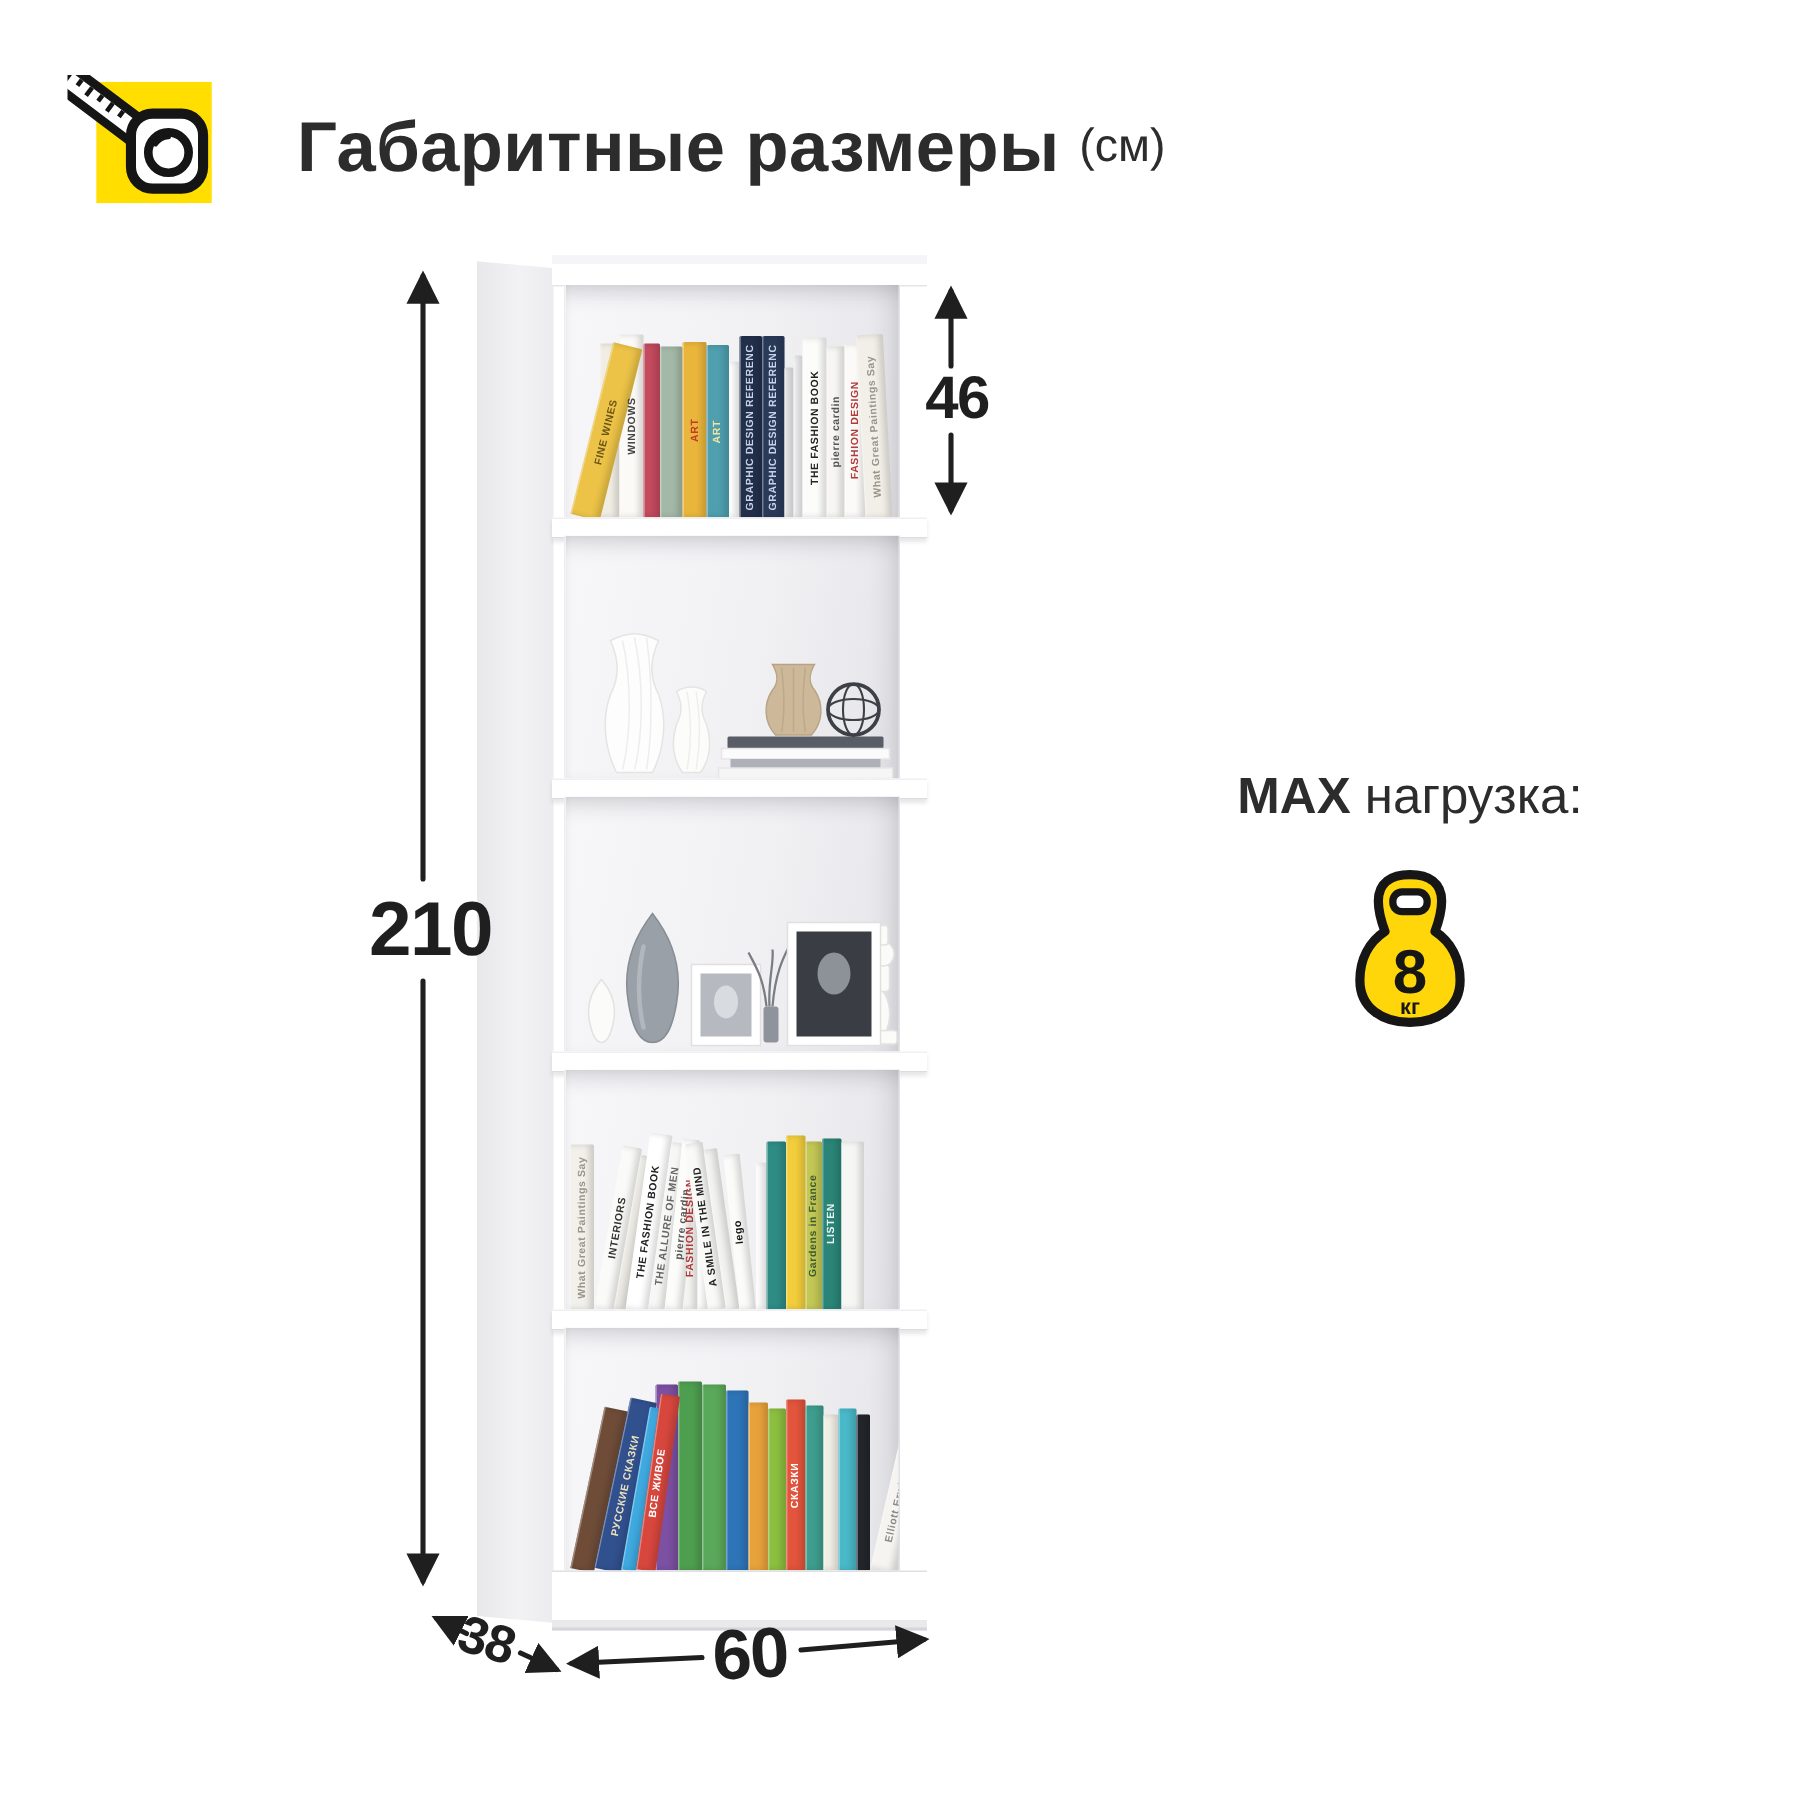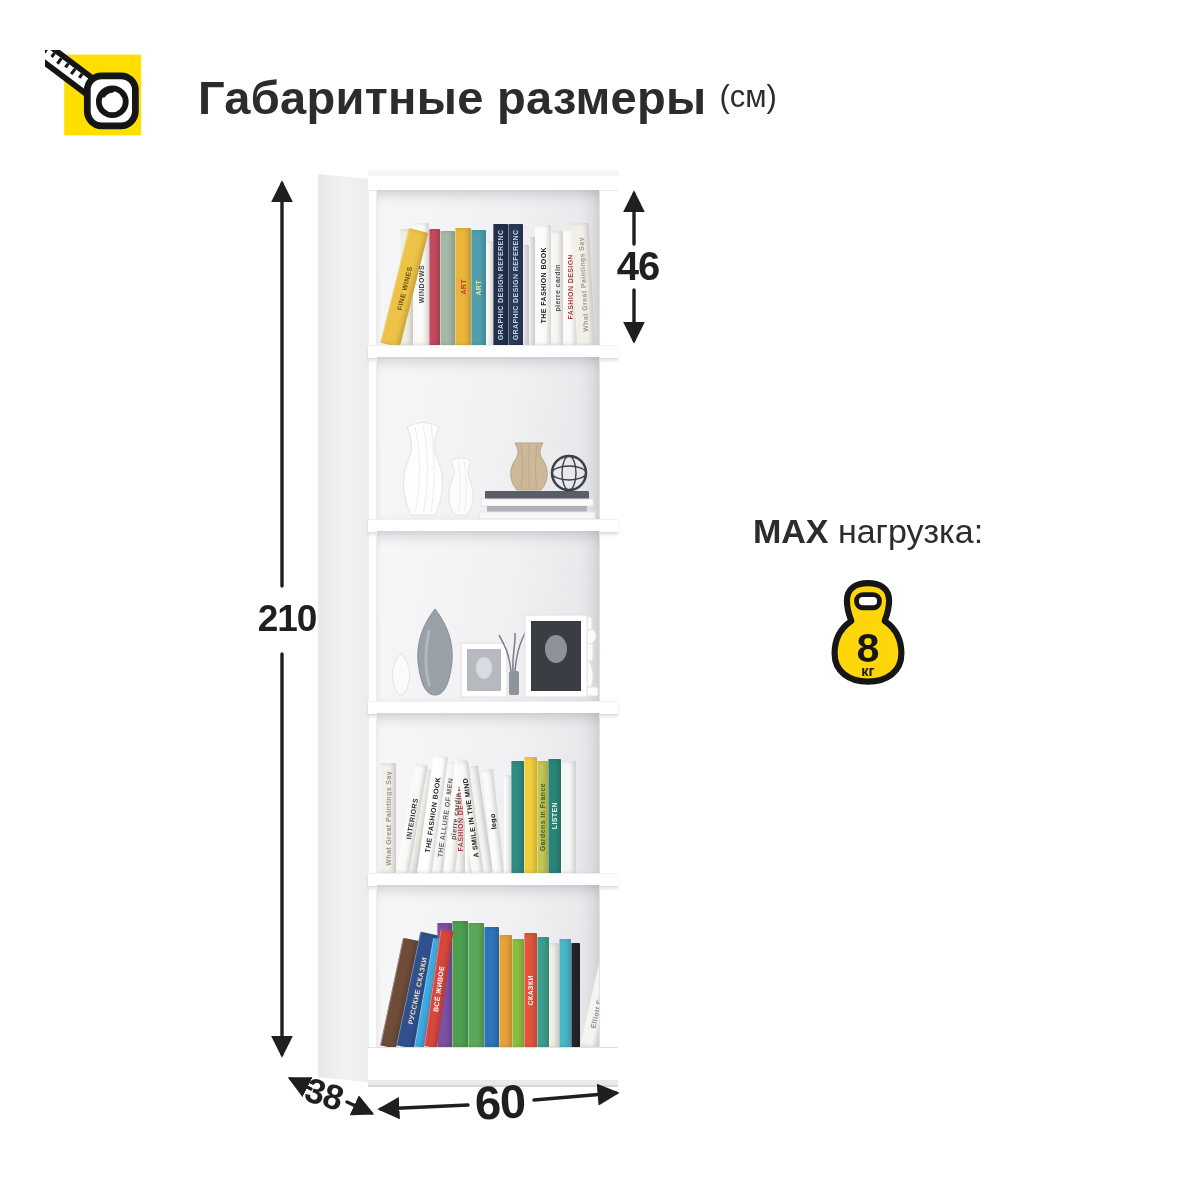--- a/index.html
+++ b/index.html
@@ -43,26 +43,26 @@
   .book{flex:0 0 auto;display:flex;align-items:center;justify-content:center;
     border-radius:1px 1px 0 0;
     box-shadow:inset 1px 0 0 rgba(255,255,255,.35),inset -3px 0 4px rgba(0,0,0,.16);}
   .spine{writing-mode:vertical-rl;transform:rotate(180deg);font-size:7px;font-weight:700;
     line-height:1;letter-spacing:.4px;white-space:nowrap;overflow:hidden;max-height:92%;}
   .decor-svg{position:absolute;inset:0;width:100%;height:100%;}
   
   .dims-svg{position:absolute;inset:0;width:1200px;height:1200px;pointer-events:none;}
   .dim-label{position:absolute;font-weight:700;color:var(--ink,#1f1f1f);letter-spacing:-1px;
     transform:translate(-50%,-50%);white-space:nowrap;}
-  .dl-210{left:287px;top:619px;font-size:37px;}
+  .dl-210{left:287px;top:619px;font-size:51px;}
   .dl-39{left:638px;top:266px;font-size:40px;}
   .dl-38{left:324px;top:1094px;font-size:35px;transform:translate(-50%,-50%) rotate(17deg);}
   .dl-60{left:500px;top:1102px;font-size:47px;transform:translate(-50%,-50%) rotate(-3deg);}
   
-  .maxload{position:absolute;left:720px;top:512px;width:296px;text-align:center;}
+  .maxload{position:absolute;left:792px;top:512px;width:296px;text-align:center;}
   .maxload-title{font-size:34px;color:#2c2c2c;}
   .maxload-title b{font-weight:700;}
   .kettlebell{width:88px;height:109px;margin-top:26px;}
   .per-shelf{font-size:29px;color:#2f2f2f;margin-top:6px;}
 </style>
 </head>
 <body>
 
 <div class="canvas">
 

